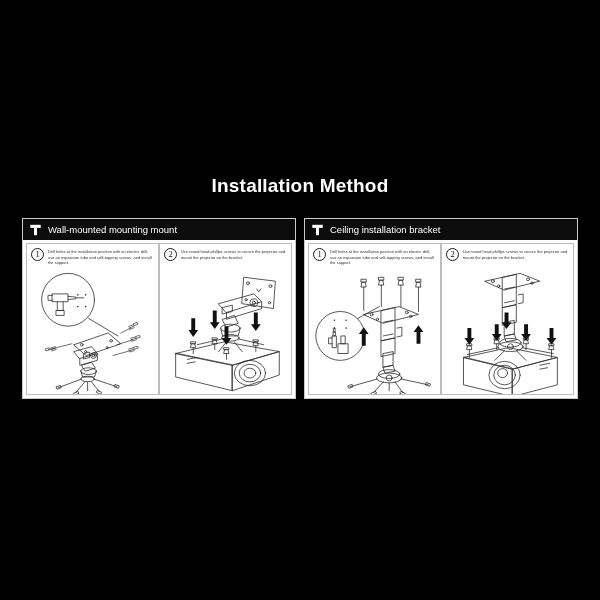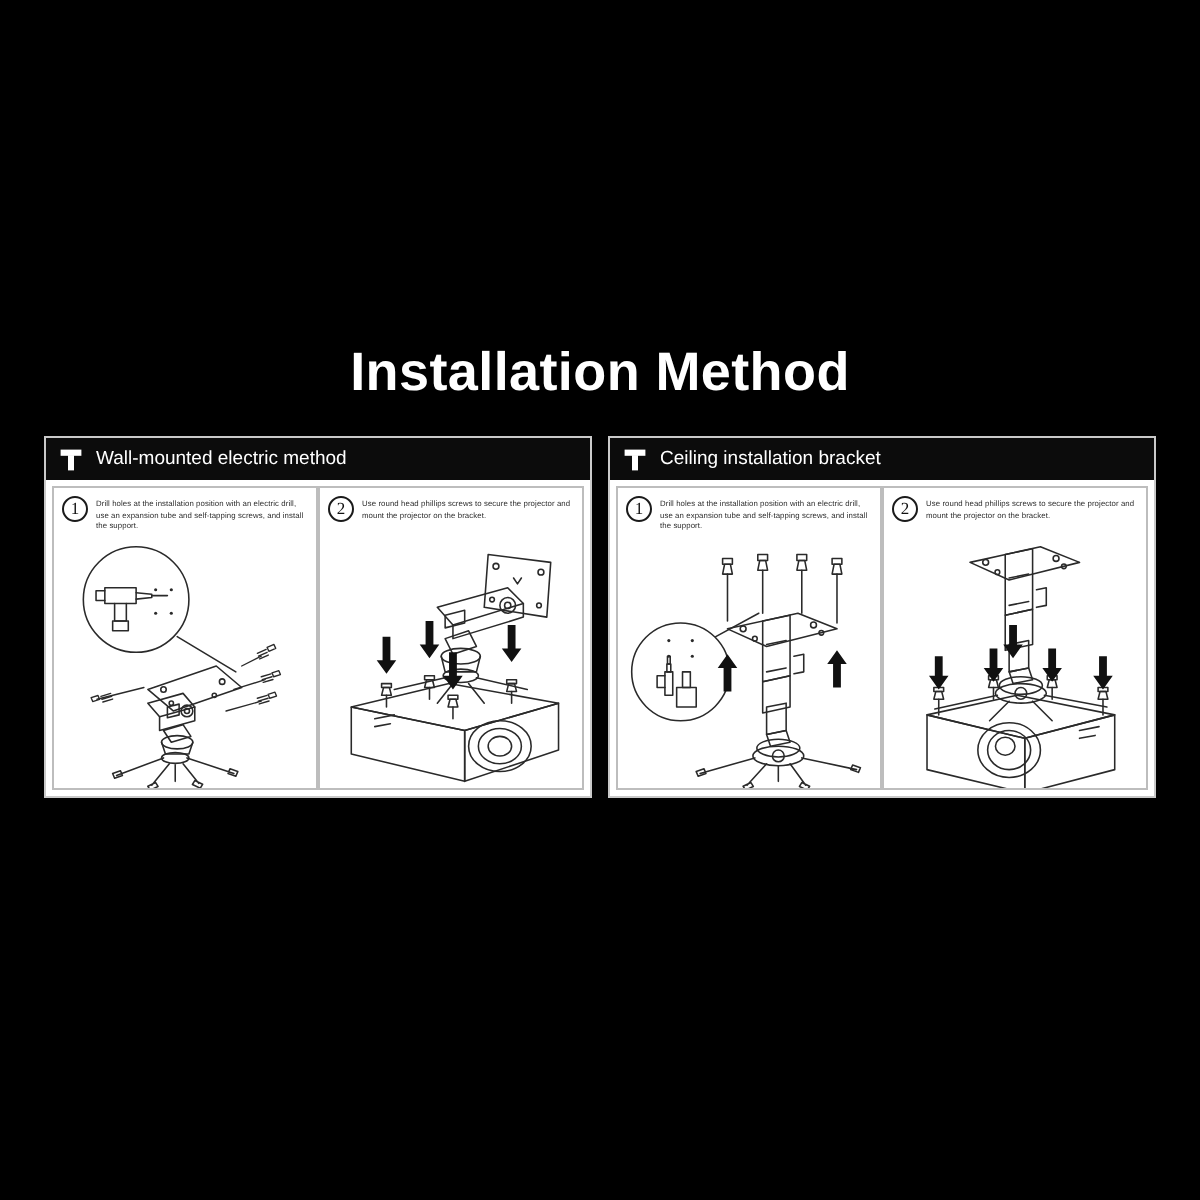--- a/index.html
+++ b/index.html
@@ -9,21 +9,21 @@
     font-family: "Liberation Sans", sans-serif;
     overflow: hidden;
   }
   #root { position: relative; width: 600px; height: 600px; background: #000; }
 
   
   #page-title {
     position: absolute; top: 170px; left: 0; width: 600px;
     text-align: center;
     color: #ffffff;
-    font-size: 27px;
+    font-size: 19px;
     font-weight: bold;
     letter-spacing: 0.2px;
     line-height: 32px;
   }
 
   
   #panels {
     position: absolute; top: 218px; left: 0; width: 600px;
     display: flex; justify-content: space-between;
     padding: 0 22px;
@@ -99,21 +99,21 @@
   <div id="page-title">Installation Method</div>
 
   <div id="panels">
 
     <div class="panel">
       <div class="panel-header">
         <svg class="t-icon" viewBox="0 0 11 12">
           <rect x="0.3" y="0.8" width="10.4" height="3.1" fill="#ffffff"></rect>
           <rect x="4.0" y="3.6" width="3.0" height="7.6" fill="#ffffff"></rect>
         </svg>
-        <span class="panel-header-title">Wall-mounted electric method</span>
+        <span class="panel-header-title">Wall-mounted mounting mount</span>
       </div>
 
       <div class="panel-body">
 
         <div class="step-cell">
           <div class="step-head">
             <div class="step-num">1</div>
             <div class="step-text">Drill holes at the installation position with an electric drill, use an expansion tube and self-tapping screws, and install the support.</div>
           </div>
           <div class="step-figure">

